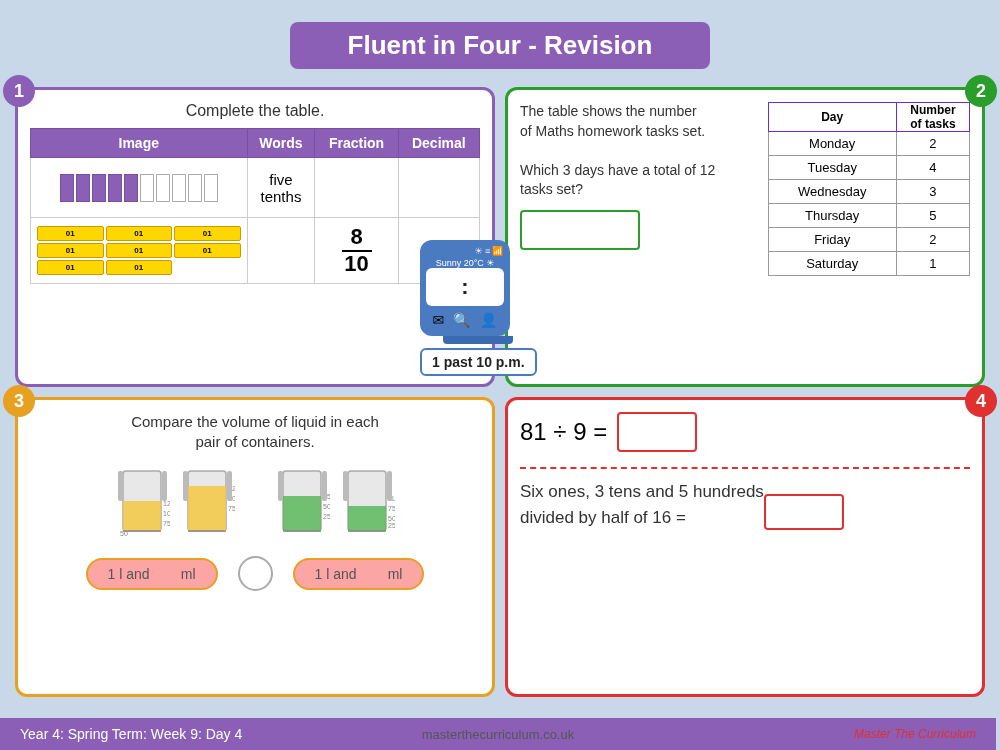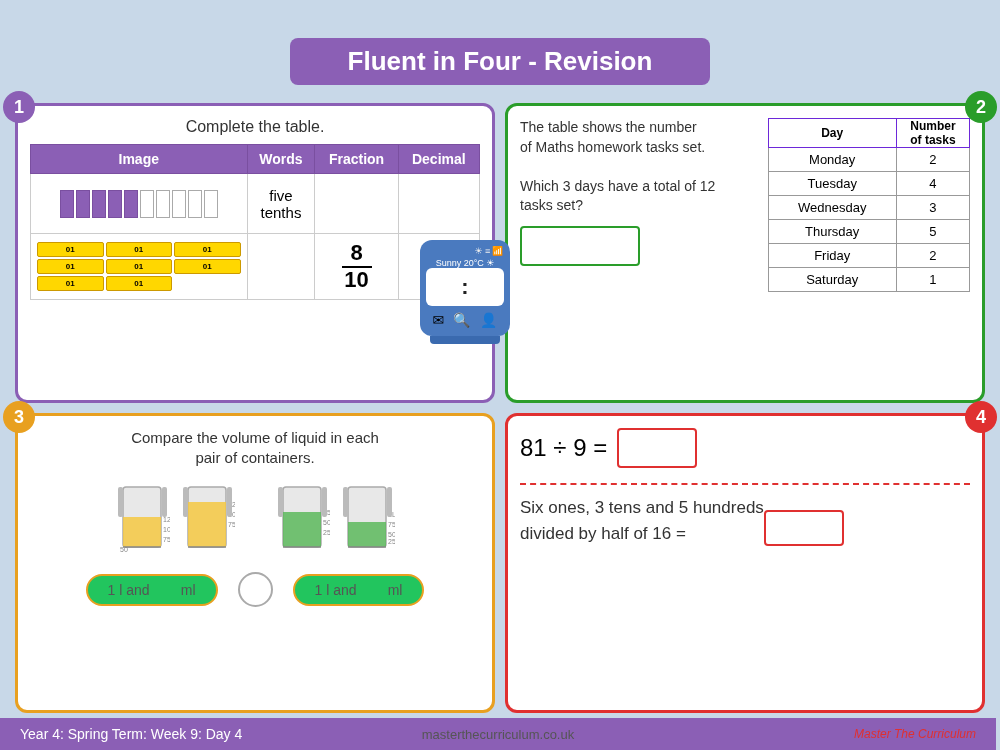--- a/index.html
+++ b/index.html
@@ -199,21 +199,21 @@
       display: flex;
       align-items: center;
       justify-content: center;
       gap: 20px;
       margin-top: 8px;
     }
     .answer-box-q3 {
       border: 2px solid #e8a020;
       border-radius: 20px;
       padding: 6px 20px;
-      background: #22c55e;
+      background: #fca5a5;
       font-size: 14px;
       color: #555;
     }
     .circle-compare {
       width: 35px;
       height: 35px;
       border-radius: 50%;
       border: 2px solid #aaa;
       background: white;
     }
@@ -343,21 +343,21 @@
       padding: 4px 10px;
       font-size: 14px;
       font-weight: bold;
       margin-top: 4px;
       color: #222;
     }
   </style>
 </head>
 <body>
 
-<div style="text-align:center; padding: 28px 0 8px 0;">
+<div style="text-align:center; padding: 12px 0 8px 0;">
   <div class="header">
     <h1>Fluent in Four - Revision</h1>
   </div>
 </div>
 
 <div class="main-grid">
 
   <div class="quadrant q1">
     <div class="badge badge-1">1</div>
     <div class="q1-title">Complete the table.</div>
@@ -566,19 +566,20 @@
     <div class="watch-screen">
       <div class="watch-time-display">:</div>
     </div>
     <div class="watch-icons">
       <span>✉</span>
       <span>🔍</span>
       <span>👤</span>
     </div>
   </div>
   <div class="watch-base"></div>
+  <div class="watch-label">1 past 10 p.m.</div>
 </div>
 
 <div class="footer">
   <span class="footer-left">Year 4: Spring Term: Week 9: Day 4</span>
   <span class="footer-center">masterthecurriculum.co.uk</span>
   <span class="footer-right">Master The Curriculum</span>
 </div>
 
 </body></html>

